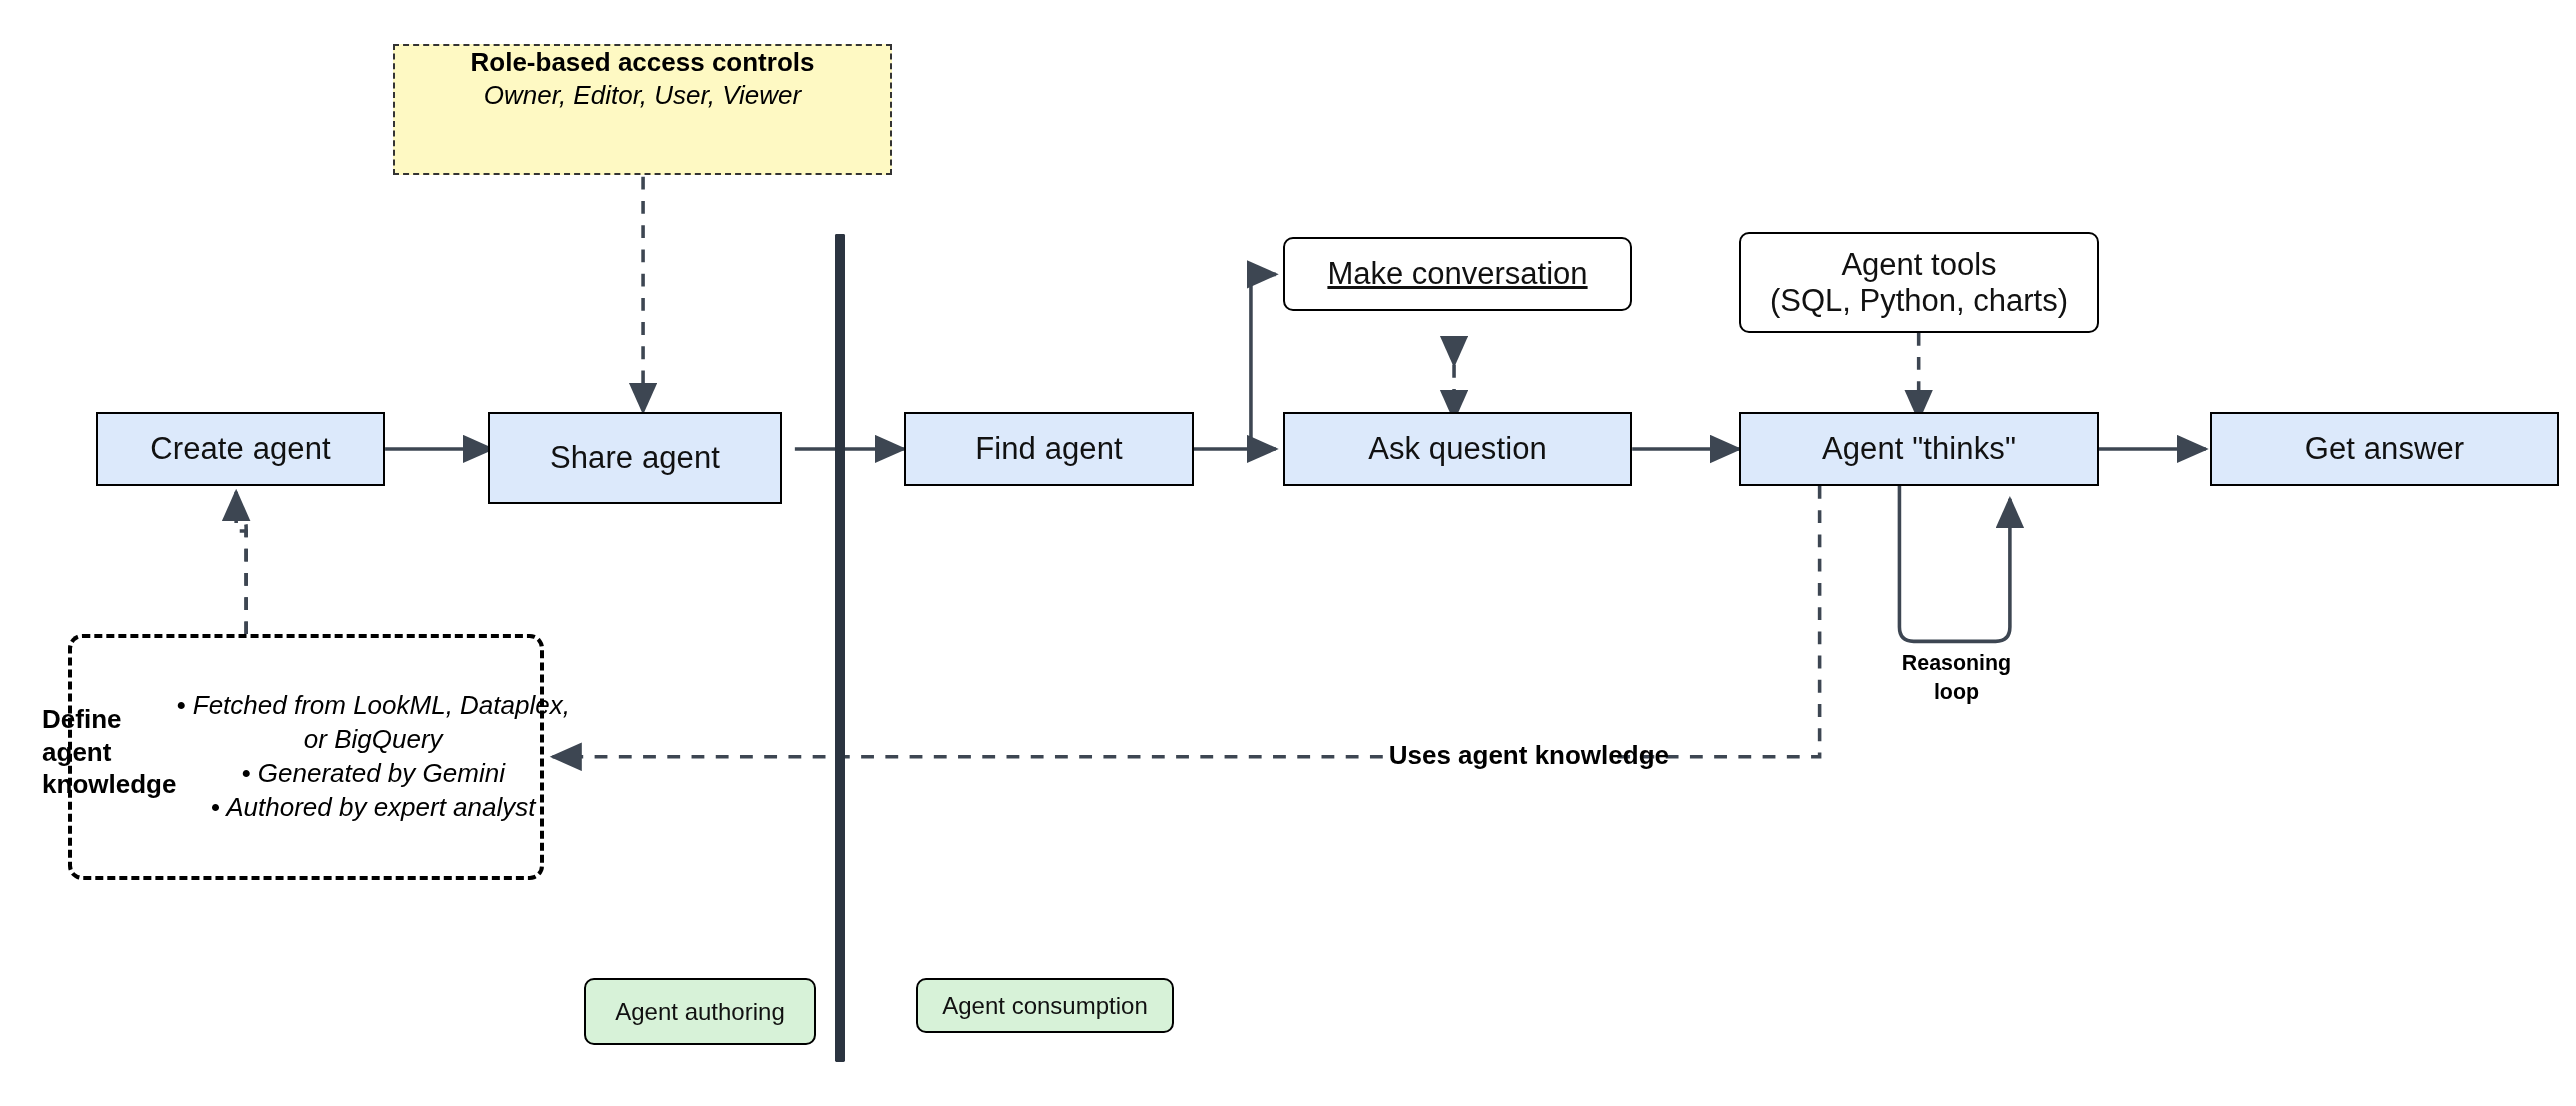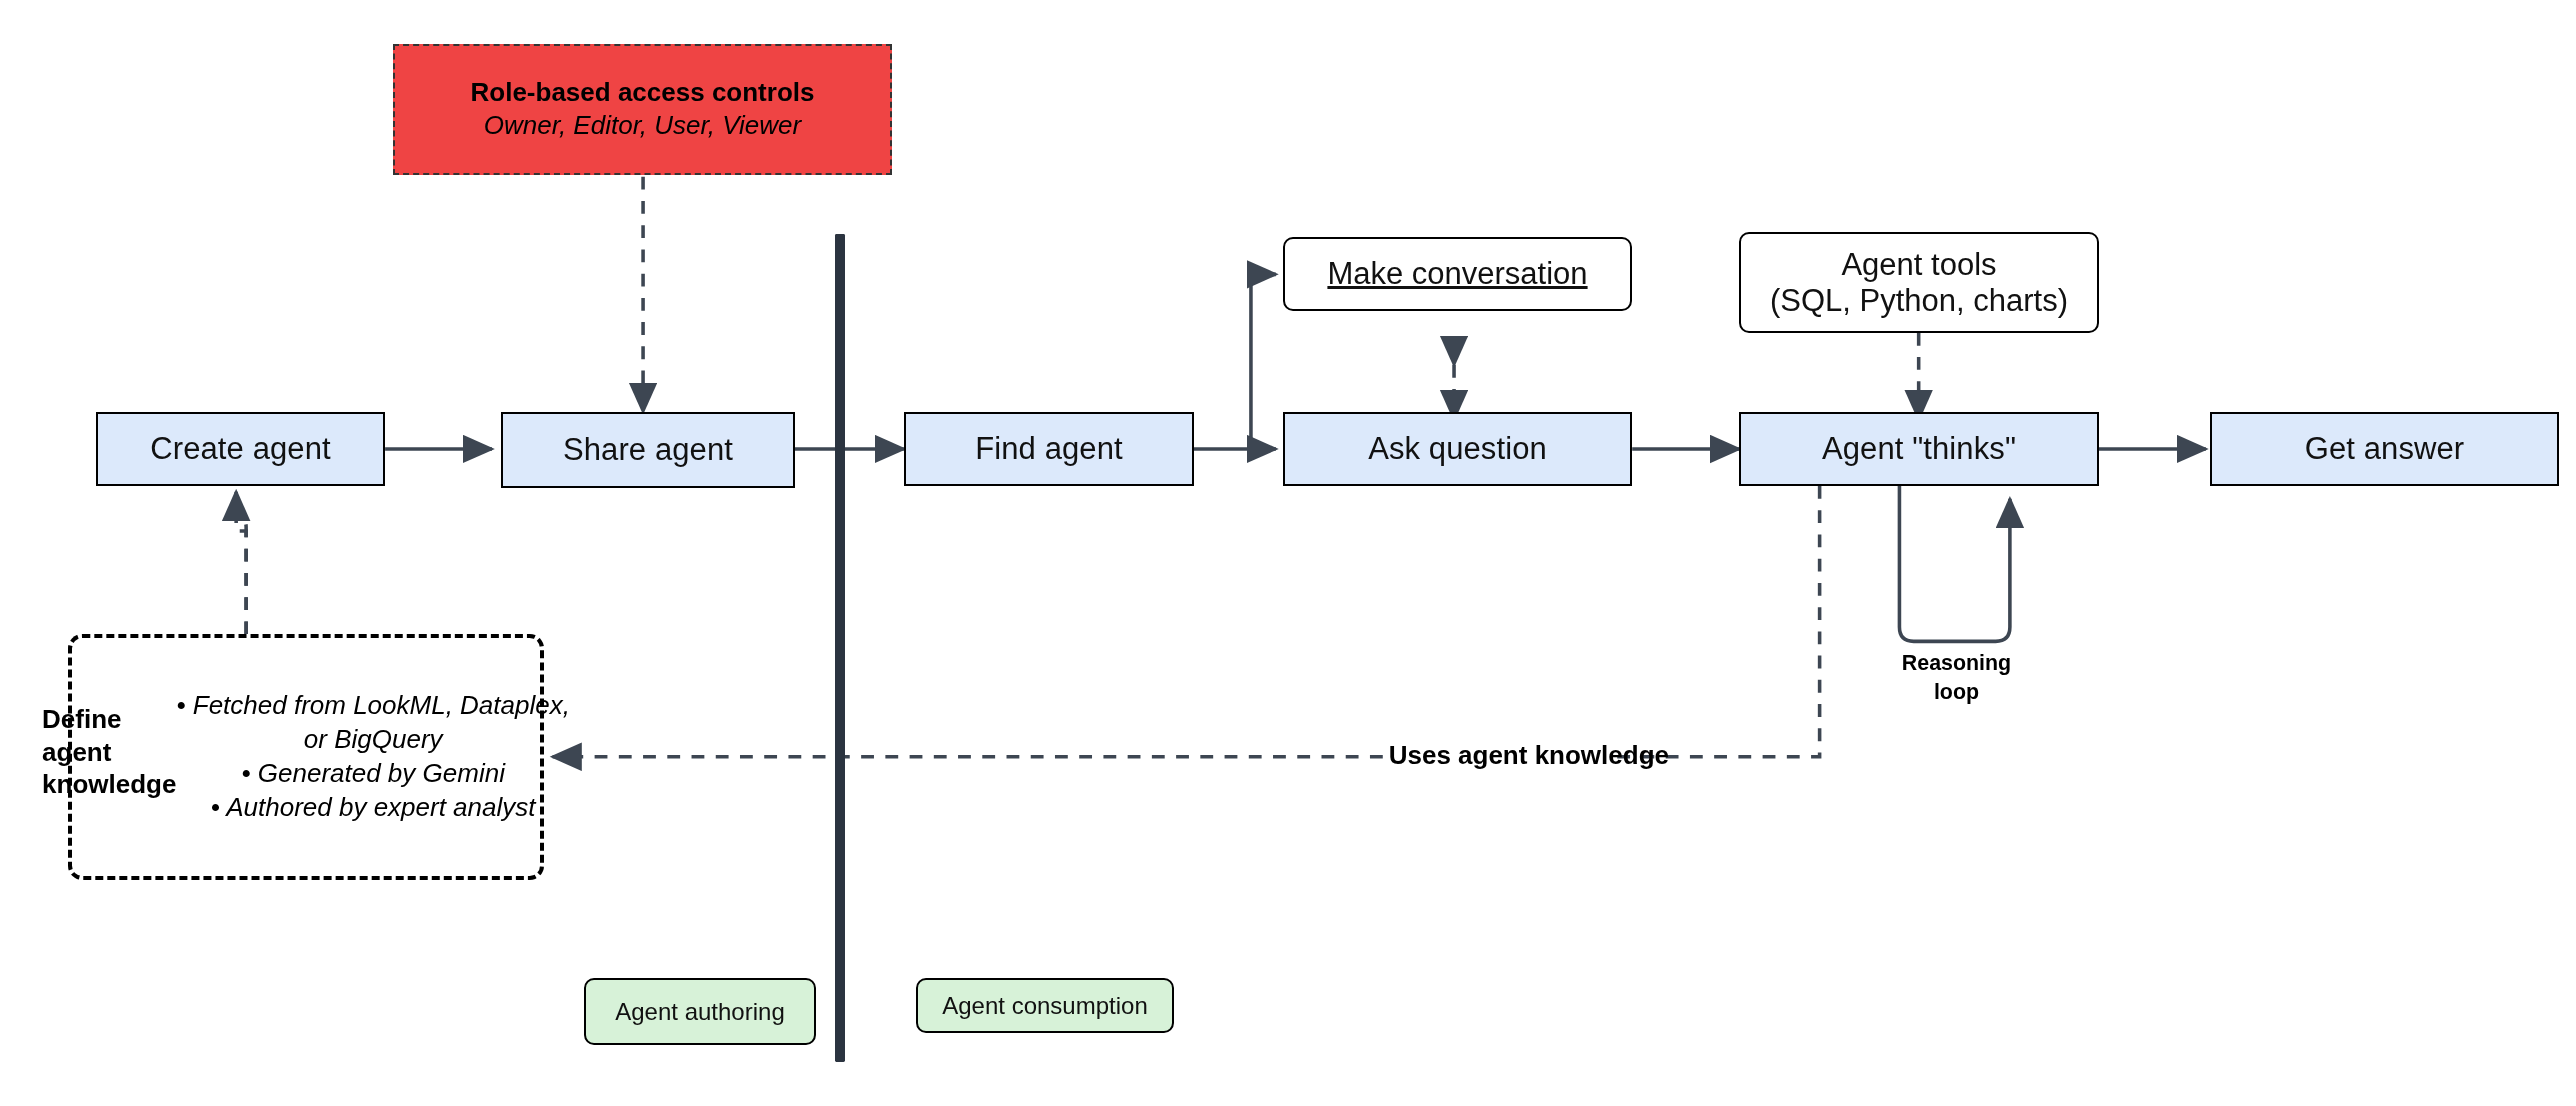--- a/index.html
+++ b/index.html
@@ -10,23 +10,23 @@
 
   .node{position:absolute;box-sizing:border-box;display:flex;align-items:center;
         justify-content:center;text-align:center;}
   .proc{background:#dce9fb;border:2.9px solid #000;border-radius:0;
         font-size:31px;color:#111;letter-spacing:0.1px;}
   .plain{background:#ffffff;border:2.9px solid #000;border-radius:10px;
         font-size:31px;color:#111;}
   .legend{background:#d7f2d8;border:2.9px solid #000;border-radius:10px;
         font-size:24px;color:#111;}
 
-  .note-dotted{position:absolute;box-sizing:border-box;background:#ef4444;
+  .note-dotted{position:absolute;box-sizing:border-box;background:#fef9c3;
         border:2.1px dashed #333;border-radius:0;
-        display:flex;flex-direction:column;align-items:center;justify-content:center;}
+        display:flex;flex-direction:column;align-items:center;justify-content:flex-start;}
   .note-dashed{position:absolute;box-sizing:border-box;background:#fff;
         border:4.3px dashed #000;border-radius:14.3px;
         display:flex;flex-direction:row;align-items:center;justify-content:center;}
 
   .note-title{font-weight:bold;font-size:26px;color:#000;line-height:1.25;}
   .note-sub{font-style:italic;font-size:26px;color:#000;line-height:1.3;}
   .note-list{font-style:italic;font-size:26px;color:#000;line-height:1.3;text-align:center;}
   .note-list div{white-space:nowrap;}
 
   .divider{position:absolute;background:#2b3440;border-radius:1.4px;}
@@ -93,21 +93,21 @@
       <div>or BigQuery</div>
       <div>• Generated by Gemini</div>
       <div>• Authored by expert analyst</div>
     </div>
   </div>
 
   <div class="node proc" style="left:96px;top:412px;width:289px;height:74px;">
     <span>Create agent</span>
   </div>
 
-  <div class="node proc" style="left:501px;top:412px;width:294px;height:76px;">
+  <div class="node proc" style="left:488px;top:412px;width:294px;height:92px;">
     <span>Share agent</span>
   </div>
 
   <div class="node proc" style="left:904px;top:412px;width:290px;height:74px;">
     <span>Find agent</span>
   </div>
 
   <div class="node plain" style="left:1283px;top:237px;width:349px;height:74px;text-decoration:underline;">
     <span>Make conversation</span>
   </div>

